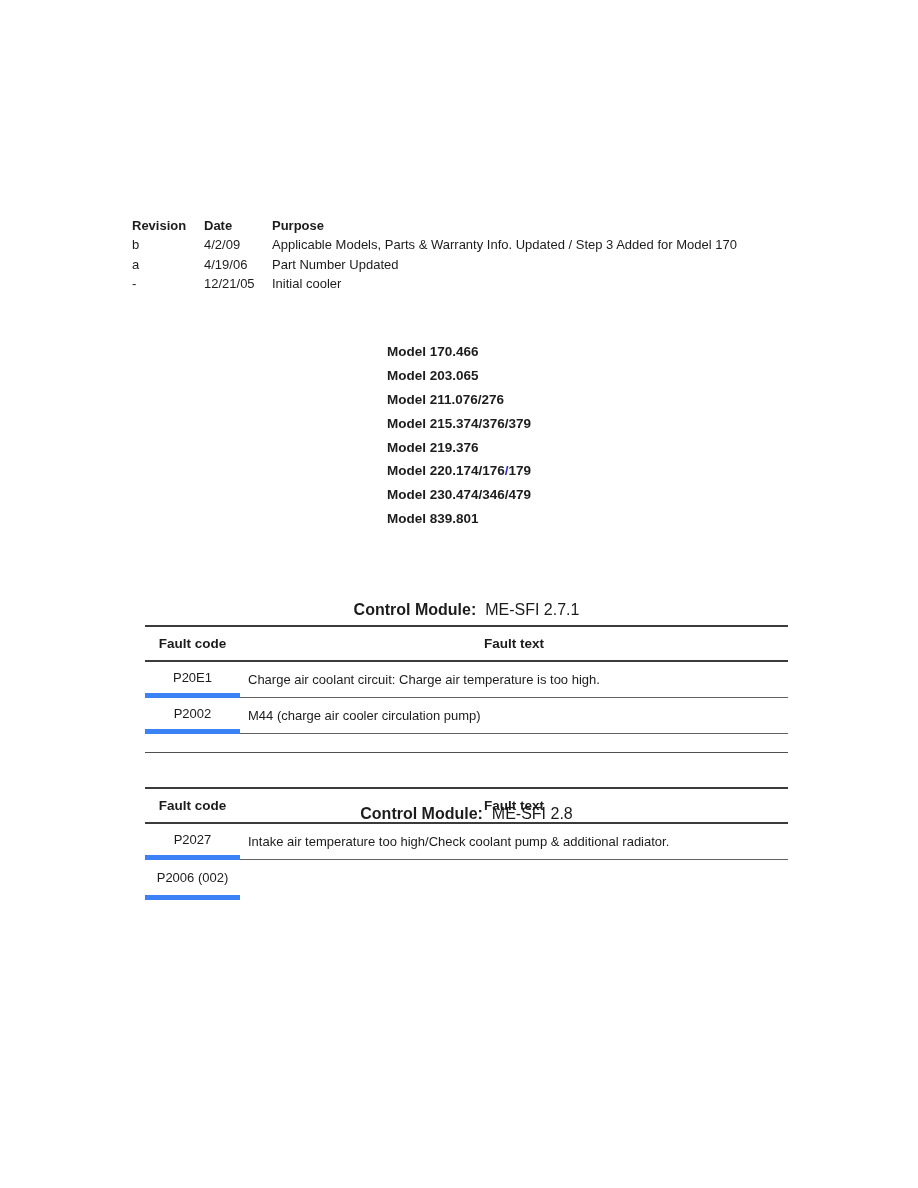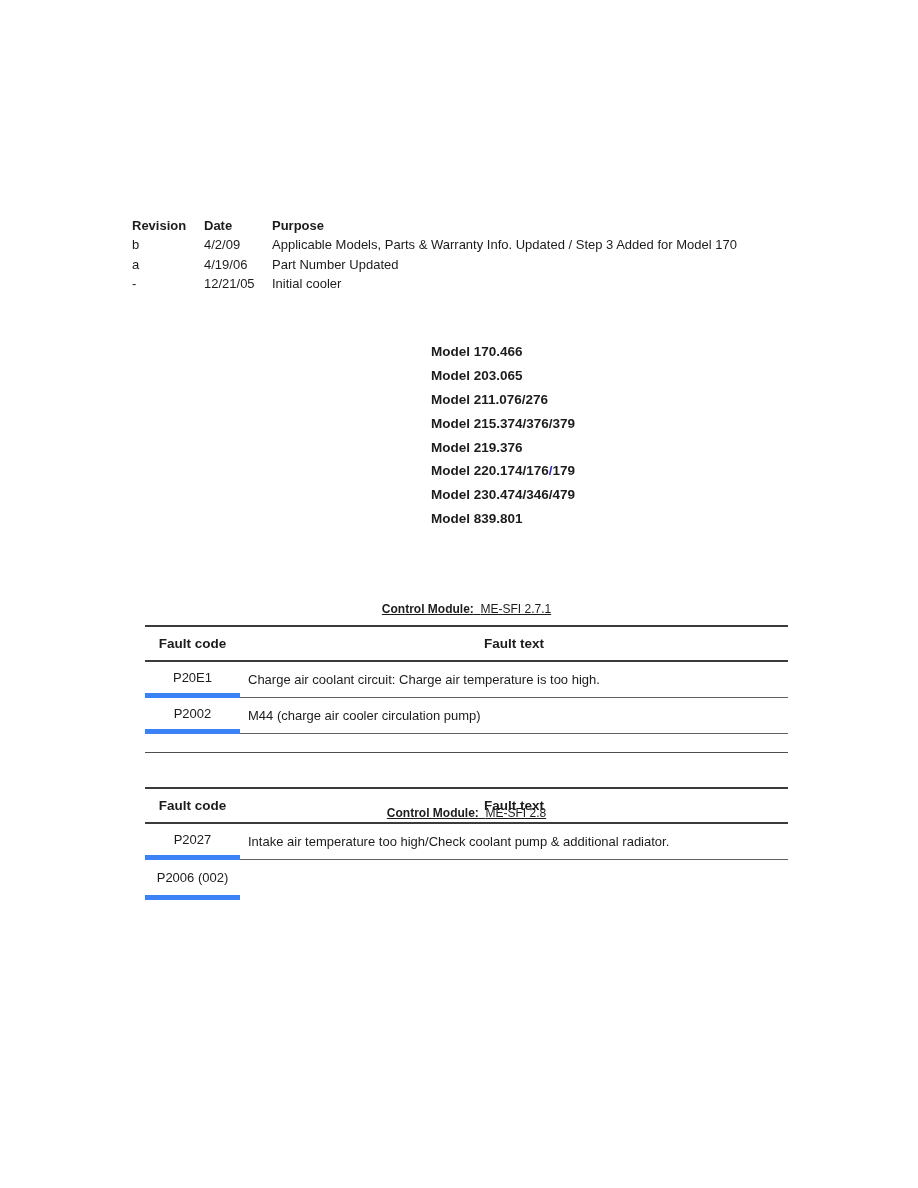--- a/index.html
+++ b/index.html
@@ -26,34 +26,32 @@
   }
   .rev-table .hdr { font-weight: bold; }
 
   
   .model-list {
     position: absolute;
     left: 387px;
     top: 340px;
     font-size: 13.5px;
     font-weight: bold;
-    margin-left: 44px;
   }
   .model-list .model-item { height: 23.8px; display: flex; align-items: center; }
   .model-list .blue-slash { color: #2a2ac8; }
 
   
   .ft-heading {
     position: absolute;
     left: 145px;
     width: 643px;
     text-align: center;
-    font-size: 12px;
+    font-size: 16px;
     line-height: 17px;
-    text-decoration: underline;
   }
   .ft-heading .hlabel { font-weight: bold; }
   .ft-heading .hvalue { font-weight: normal; }
 
   .ftable {
     position: absolute;
     left: 145px;
     width: 643px;
     font-size: 13px;
   }

